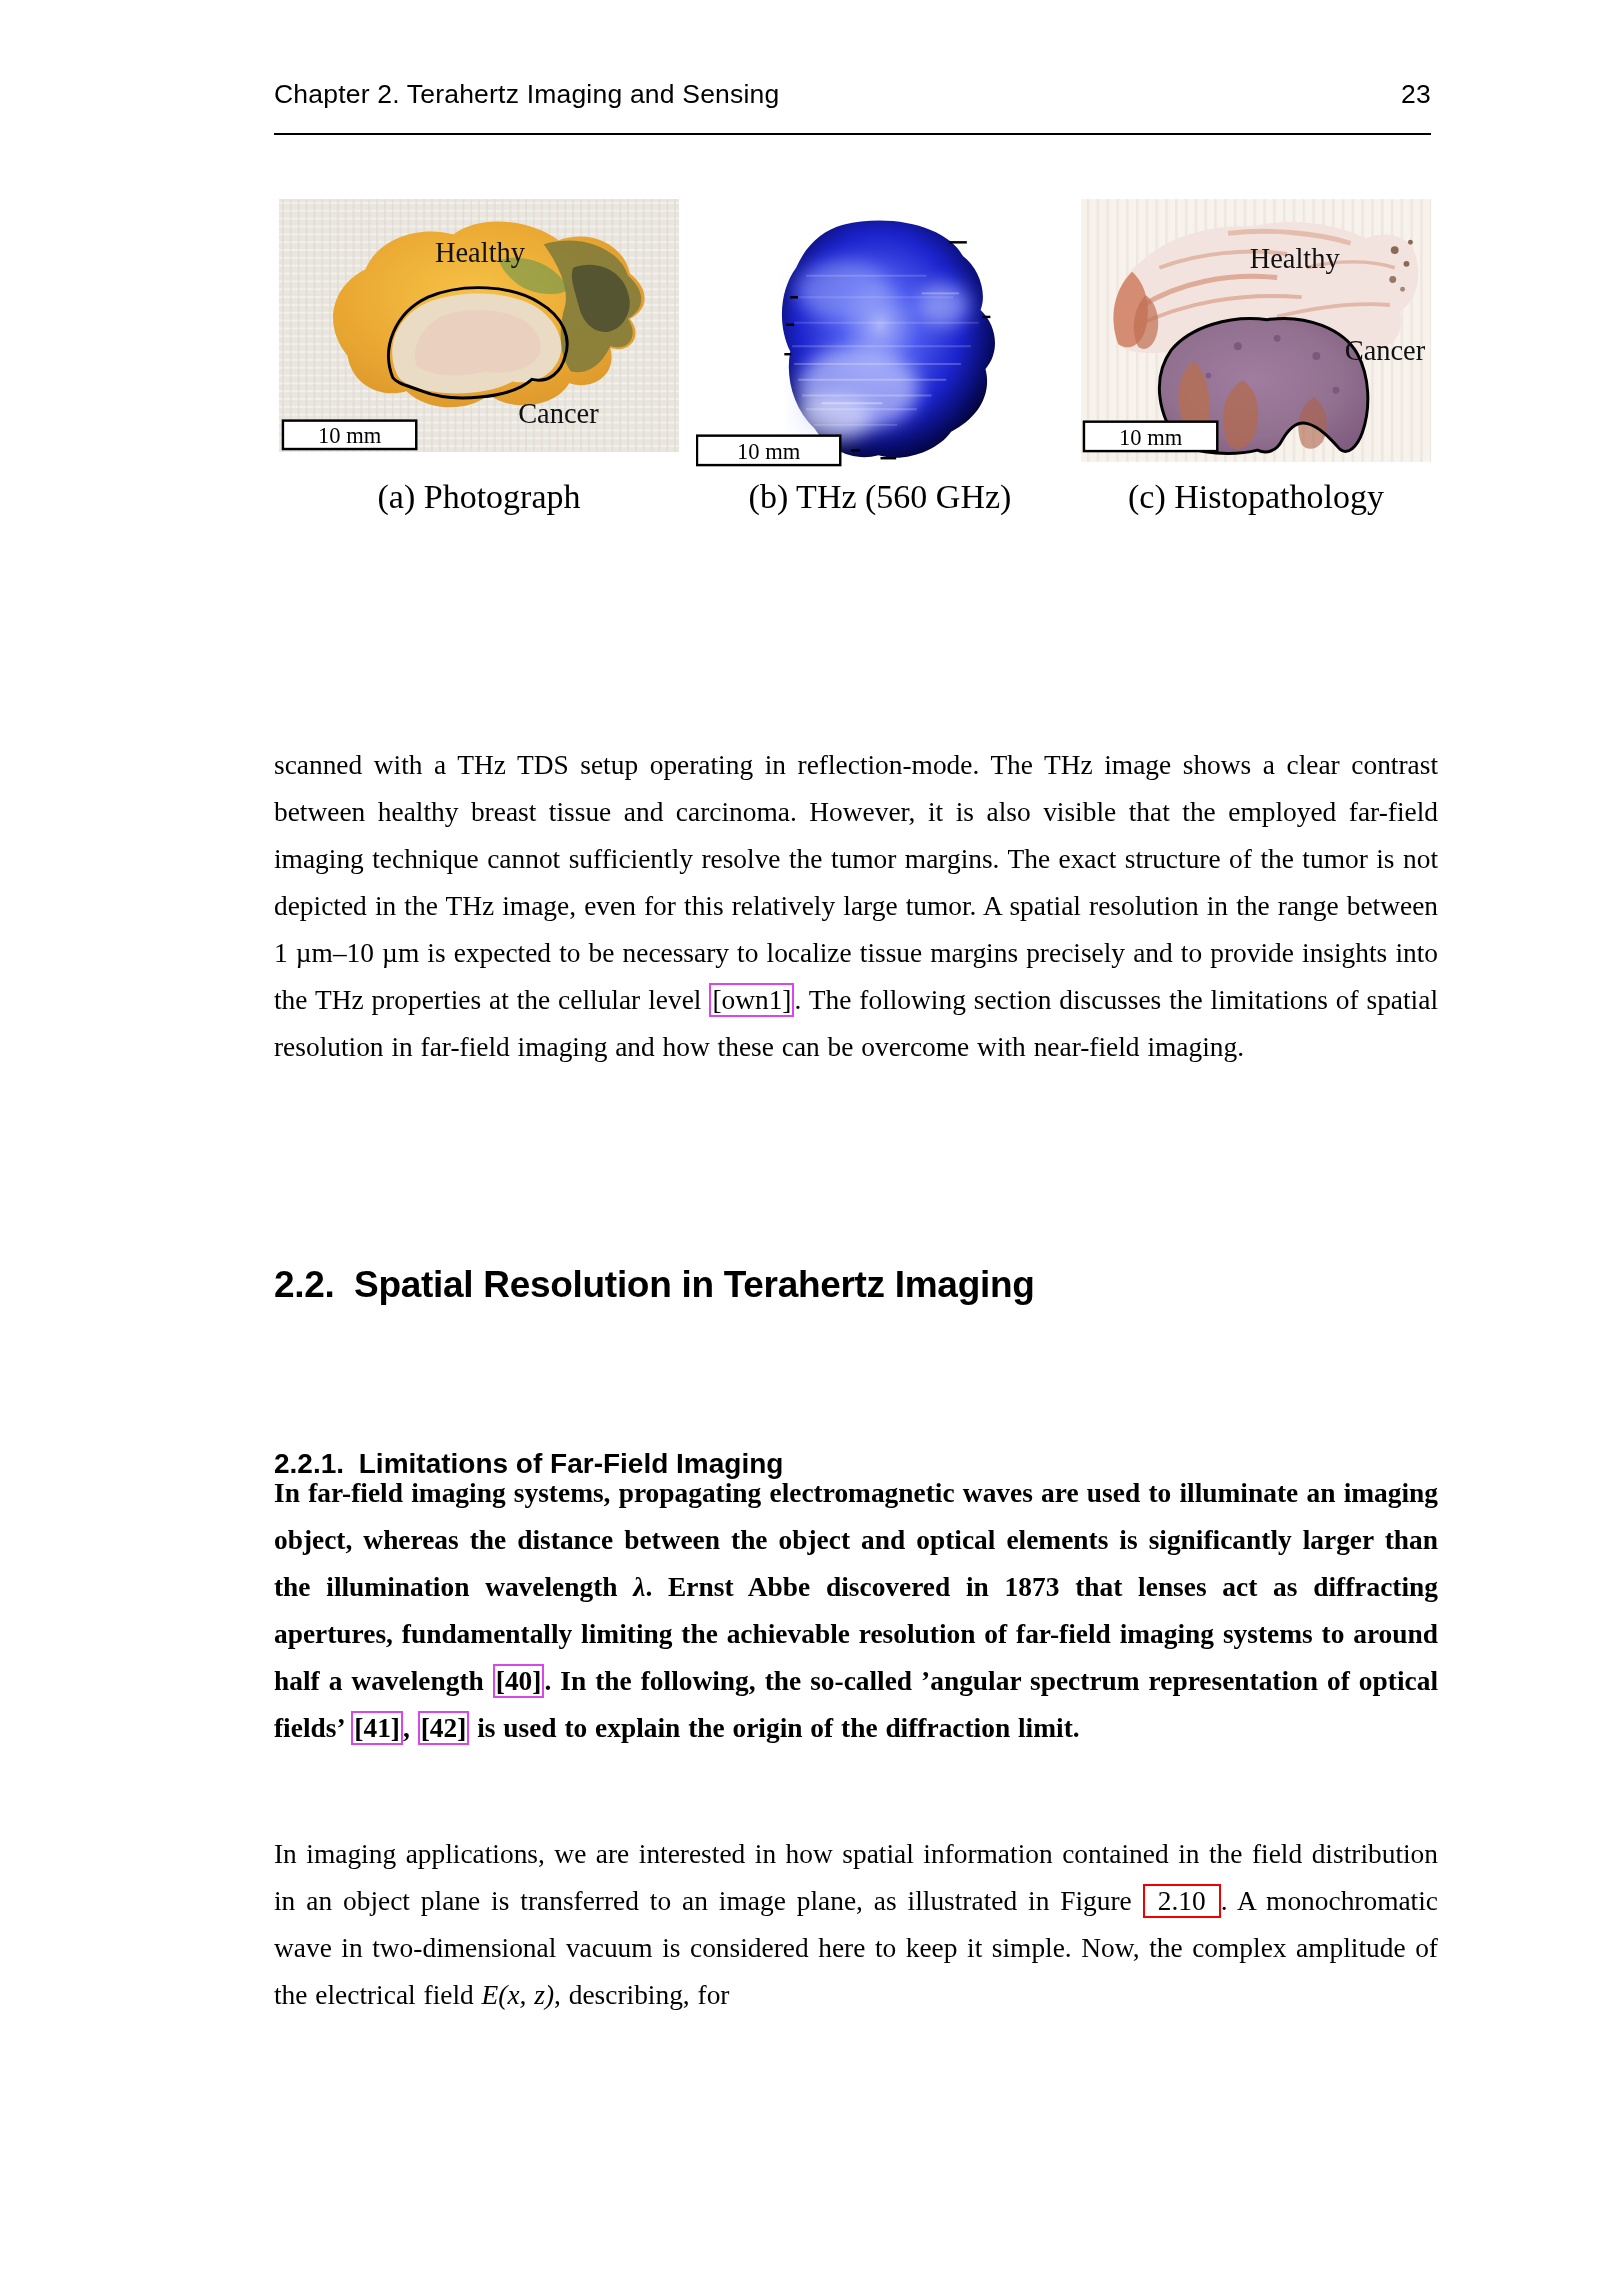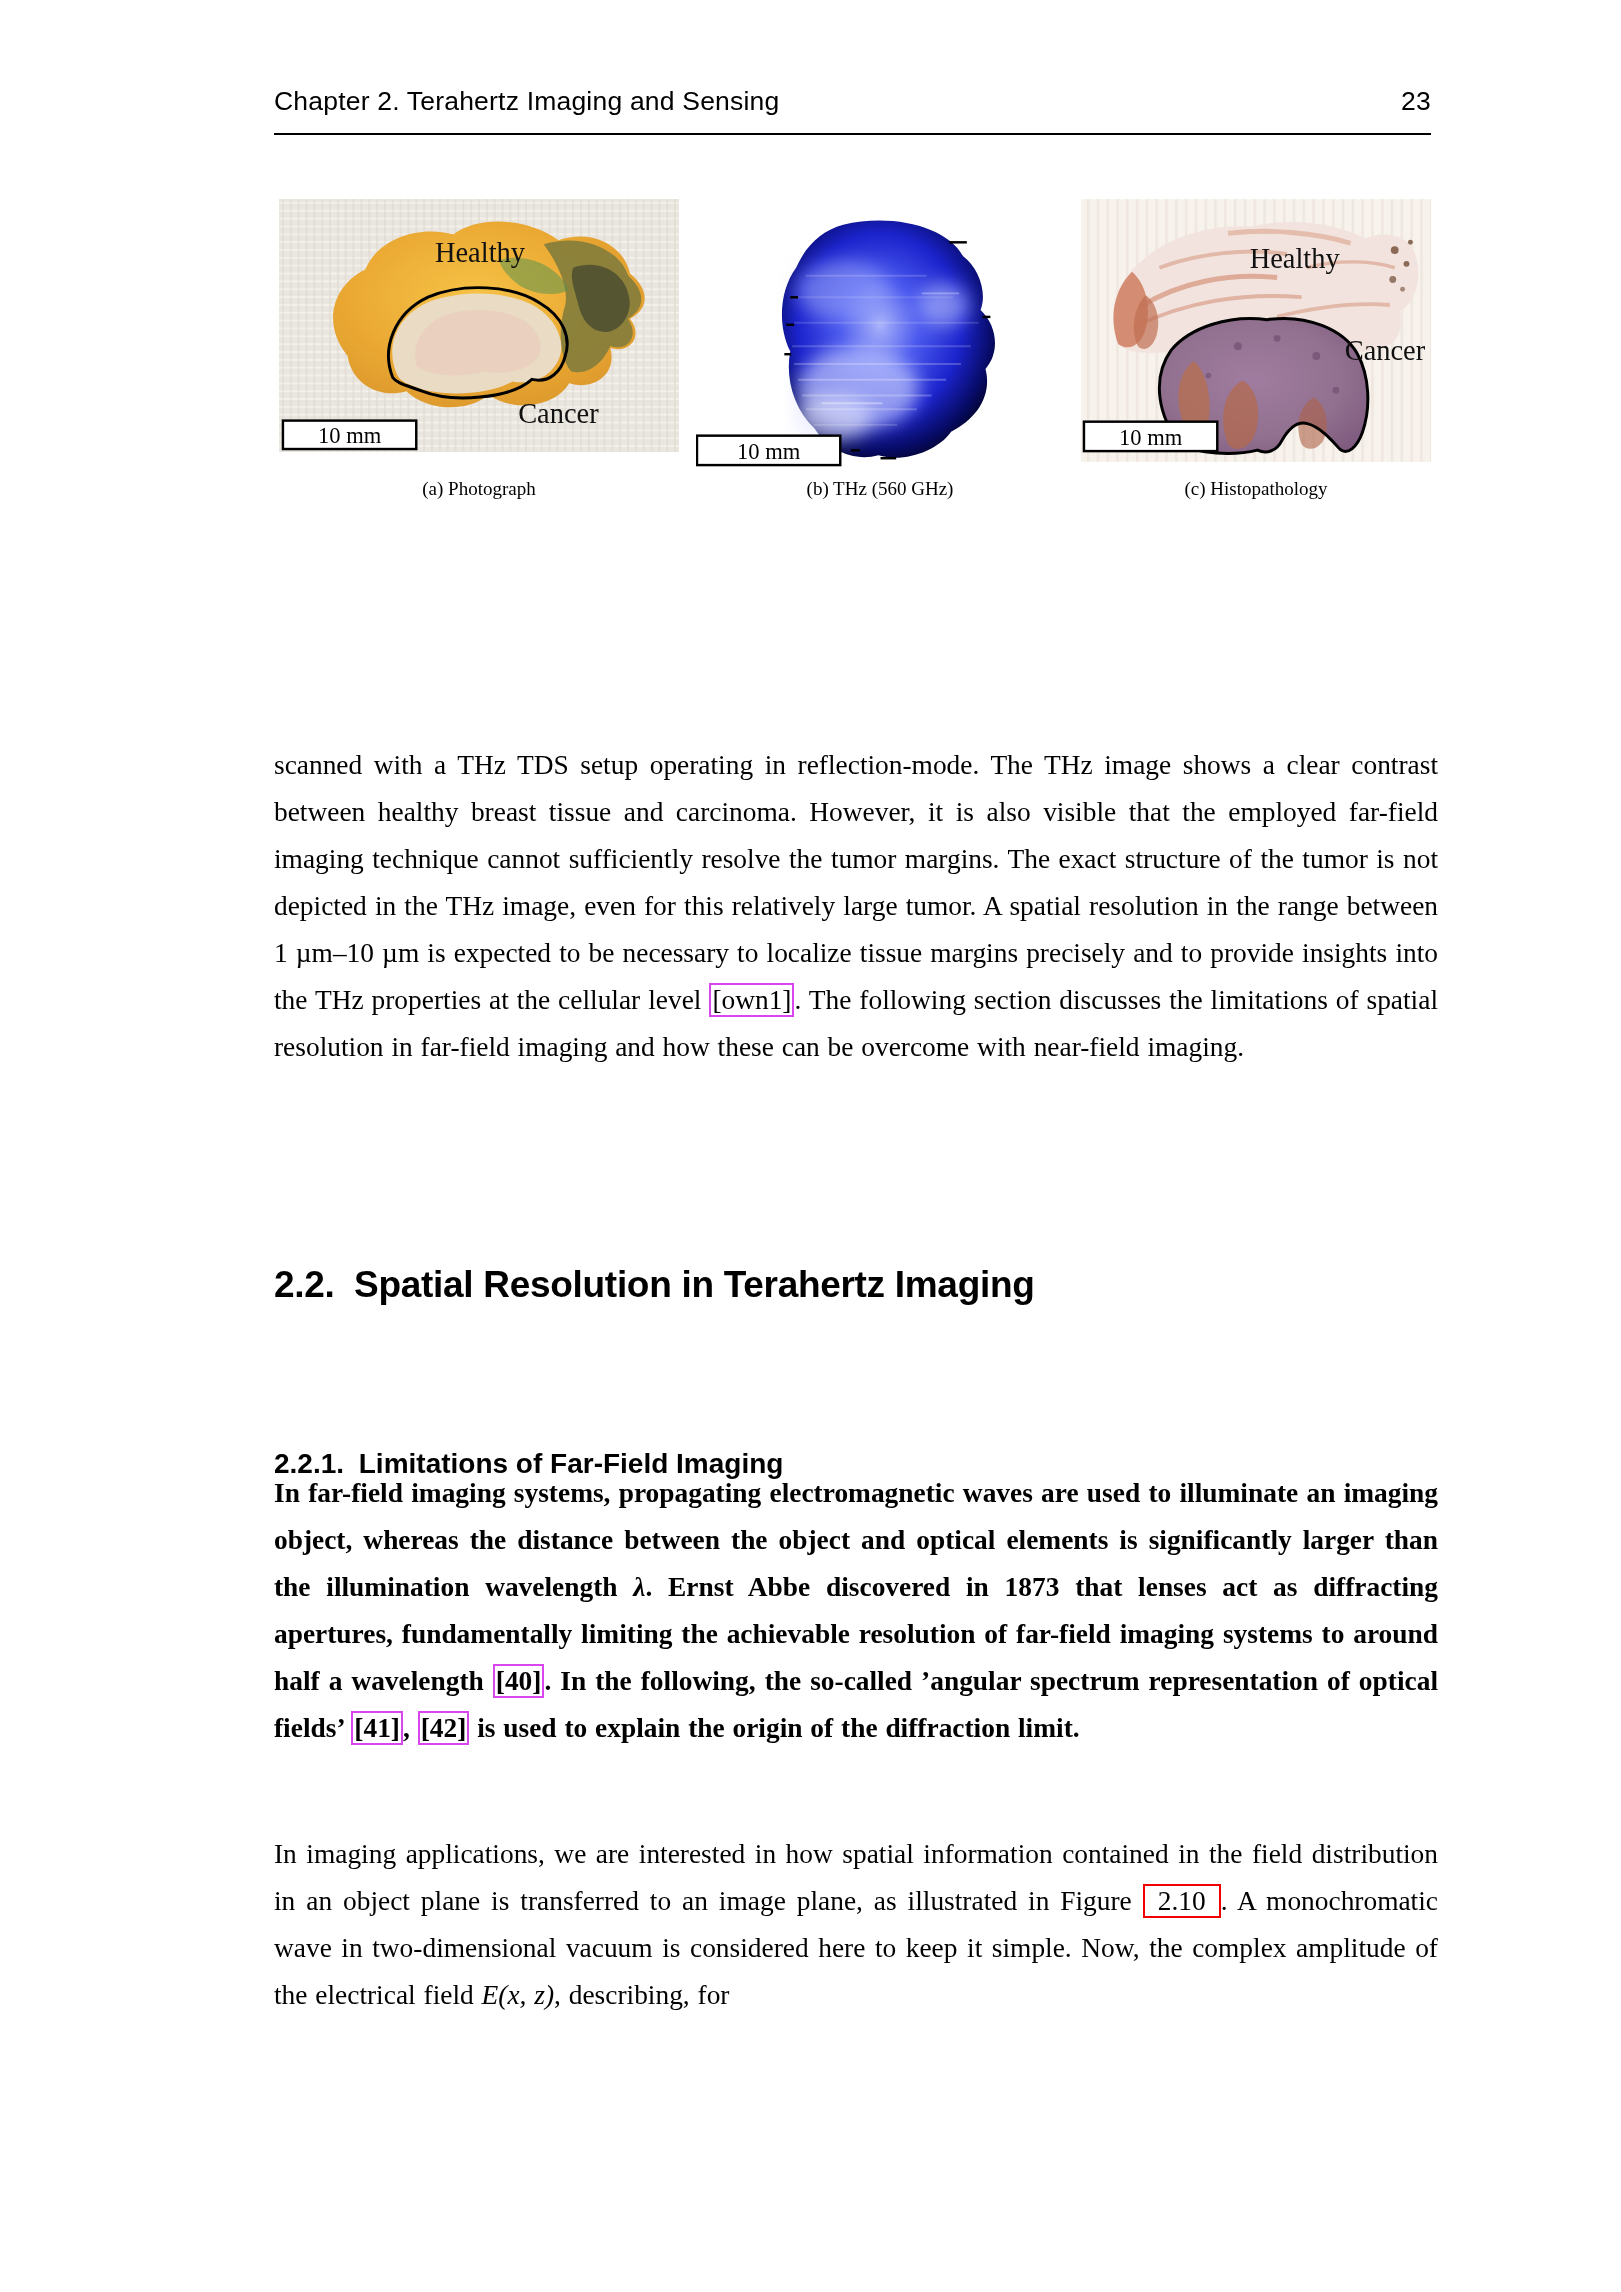--- a/index.html
+++ b/index.html
@@ -9,37 +9,37 @@
     background:#ffffff;
     font-family:"Liberation Serif", serif;
     color:#000;
     overflow:hidden;
   }
   
   .header{
     position:absolute;left:274px;top:90px;width:1157px;height:45px;
     border-bottom:2.5px solid #000;
     display:flex;justify-content:space-between;align-items:flex-end;
-    padding-bottom:16px;box-sizing:border-box;
+    padding-bottom:23px;box-sizing:border-box;
     font-family:"Liberation Sans", sans-serif;
     font-size:26.5px;font-weight:400;letter-spacing:0.2px;
   }
   
   .fig-row{
     position:absolute;left:279px;top:199px;width:1152px;height:267px;
     display:flex;justify-content:space-between;align-items:flex-start;text-align:right;
   }
   .panel{position:relative;}
   .panel svg{display:block;}
   .svg-label{font-family:"Liberation Serif", serif;font-size:29px;fill:#111;}
   .svg-scale{font-family:"Liberation Serif", serif;font-size:23px;fill:#000;}
   .subcap-row{
     position:absolute;left:279px;top:478px;width:1152px;
     display:flex;justify-content:space-between;
-    font-size:19px;
+    font-size:34px;
   }
   .subcap-row .sc{text-align:center;}
   .sc-a{width:400px;} .sc-b{width:368px;} .sc-c{width:350px;}
   
   .fig-caption{
     position:absolute;left:274px;top:545px;width:1164px;
     display:flex;font-size:25.5px;line-height:37px;
   }
   .fig-caption .tag{flex:0 0 160px;}
   .fig-caption .txt{flex:1;text-align:justify;}

